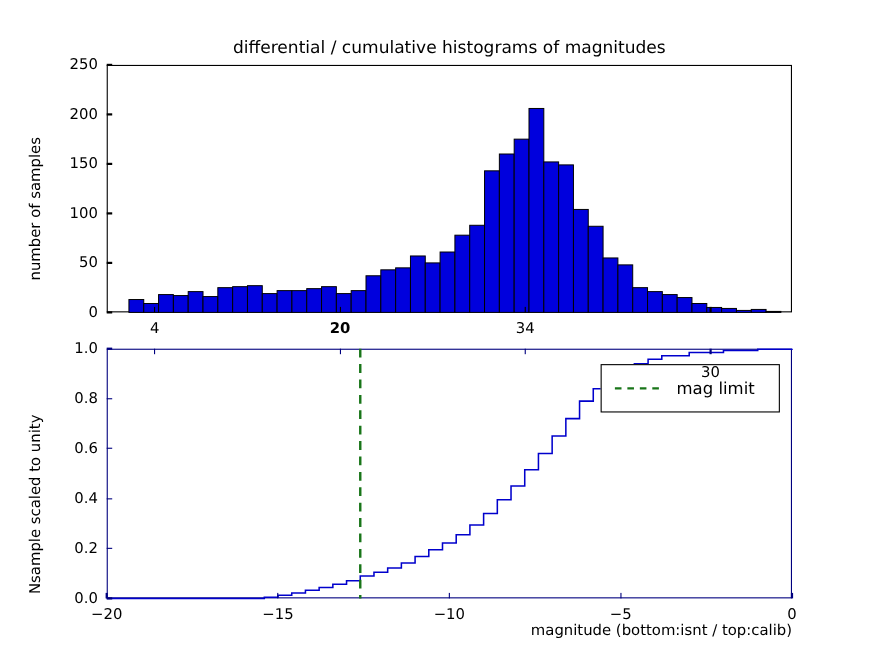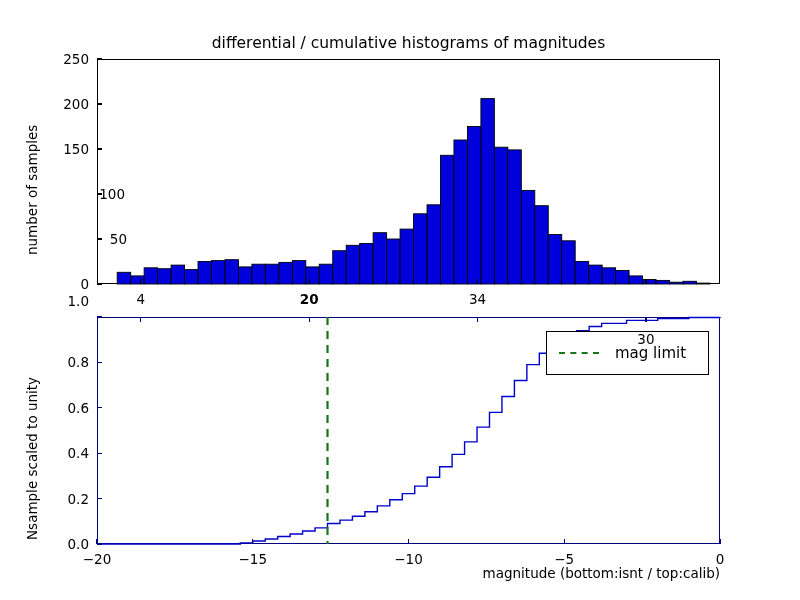--- a/index.html
+++ b/index.html
@@ -105,23 +105,23 @@
   <div class="xlabel">magnitude (bottom:isnt / top:calib)</div>
 
   <div id="legend-box">
     <span id="legend-swatch"></span>
     <span id="legend-label">mag limit</span>
   </div>
 
 <div class="tickmark" style="left: 97px; top: 283.4px; width: 5px; height: 1.2px;"></div>
     <div class="tlabel ytick" style="left: 89px; top: 284px;">0</div>
     <div class="tickmark" style="left: 97px; top: 238.4px; width: 5px; height: 1.2px;"></div>
-    <div class="tlabel ytick" style="left: 89px; top: 239px; margin-left: 38px;">50</div>
+    <div class="tlabel ytick" style="left: 89px; top: 239px;">50</div>
     <div class="tickmark" style="left: 97px; top: 193.4px; width: 5px; height: 1.2px;"></div>
-    <div class="tlabel ytick" style="left: 89px; top: 194px; margin-left: 36px;">100</div>
+    <div class="tlabel ytick" style="left: 89px; top: 194px;">100</div>
     <div class="tickmark" style="left: 97px; top: 148.4px; width: 5px; height: 1.2px;"></div>
     <div class="tlabel ytick" style="left: 89px; top: 149px;">150</div>
     <div class="tickmark" style="left: 97px; top: 103.4px; width: 5px; height: 1.2px;"></div>
     <div class="tlabel ytick" style="left: 89px; top: 104px;">200</div>
     <div class="tickmark" style="left: 97px; top: 58.4px; width: 5px; height: 1.2px;"></div>
     <div class="tlabel ytick" style="left: 89px; top: 59px;">250</div>
     <div class="tickmark" style="left: 140.178px; top: 279px; width: 1.2px; height: 5px;"></div>
     <div class="tlabel xtick" style="left: 140.778px; top: 291px;">4</div>
     <div class="tickmark" style="left: 308.557px; top: 279px; width: 1.2px; height: 5px;"></div>
     <div class="tlabel xtick" style="left: 309.157px; top: 291px; font-weight: bold;">20</div>
@@ -133,21 +133,21 @@
     <div class="tlabel ytick" style="left: 89px; top: 544px;">0.0</div>
     <div class="tickmark blueax" style="left: 97px; top: 498px; width: 5px; height: 1.2px;"></div>
     <div class="tlabel ytick" style="left: 89px; top: 498.6px;">0.2</div>
     <div class="tickmark blueax" style="left: 97px; top: 452.6px; width: 5px; height: 1.2px;"></div>
     <div class="tlabel ytick" style="left: 89px; top: 453.2px;">0.4</div>
     <div class="tickmark blueax" style="left: 97px; top: 407.2px; width: 5px; height: 1.2px;"></div>
     <div class="tlabel ytick" style="left: 89px; top: 407.8px;">0.6</div>
     <div class="tickmark blueax" style="left: 97px; top: 361.8px; width: 5px; height: 1.2px;"></div>
     <div class="tlabel ytick" style="left: 89px; top: 362.4px;">0.8</div>
     <div class="tickmark blueax" style="left: 97px; top: 316.4px; width: 5px; height: 1.2px;"></div>
-    <div class="tlabel ytick" style="left: 89px; top: 301px;">1.0</div>
+    <div class="tlabel ytick" style="left: 89px; top: 317px;">1.0</div>
     <div class="tickmark blueax" style="left: 96.4px; top: 539px; width: 1.2px; height: 5px;"></div>
     <div class="tlabel xtick" style="left: 97px; top: 551px;">−20</div>
     <div class="tickmark blueax" style="left: 252.15px; top: 539px; width: 1.2px; height: 5px;"></div>
     <div class="tlabel xtick" style="left: 252.75px; top: 551px;">−15</div>
     <div class="tickmark blueax" style="left: 407.9px; top: 539px; width: 1.2px; height: 5px;"></div>
     <div class="tlabel xtick" style="left: 408.5px; top: 551px;">−10</div>
     <div class="tickmark blueax" style="left: 563.65px; top: 539px; width: 1.2px; height: 5px;"></div>
     <div class="tlabel xtick" style="left: 564.25px; top: 551px;">−5</div>
     <div class="tickmark blueax" style="left: 719.4px; top: 539px; width: 1.2px; height: 5px;"></div>
     <div class="tlabel xtick" style="left: 720px; top: 551px;">0</div>

